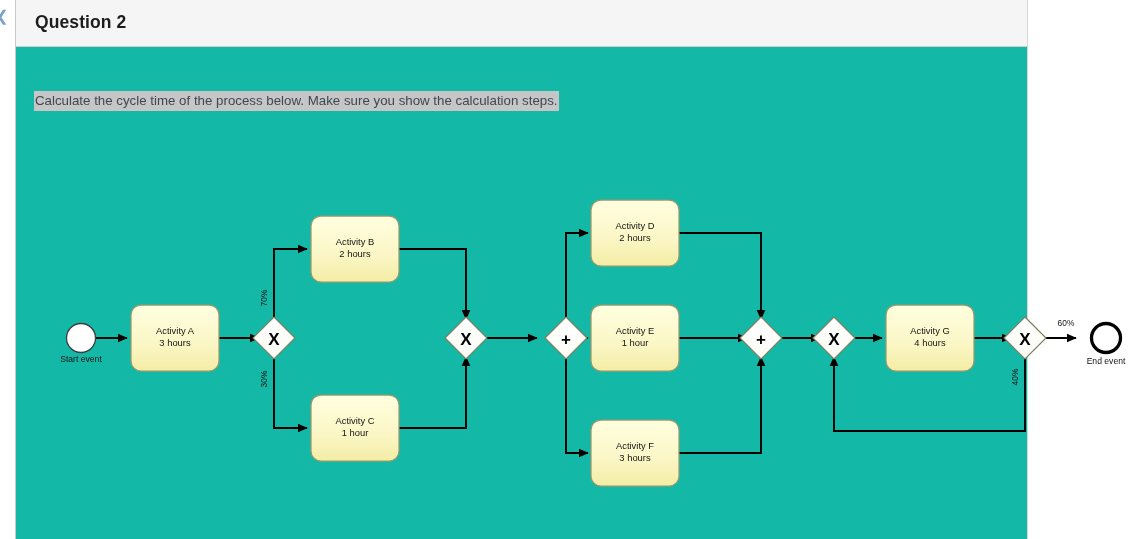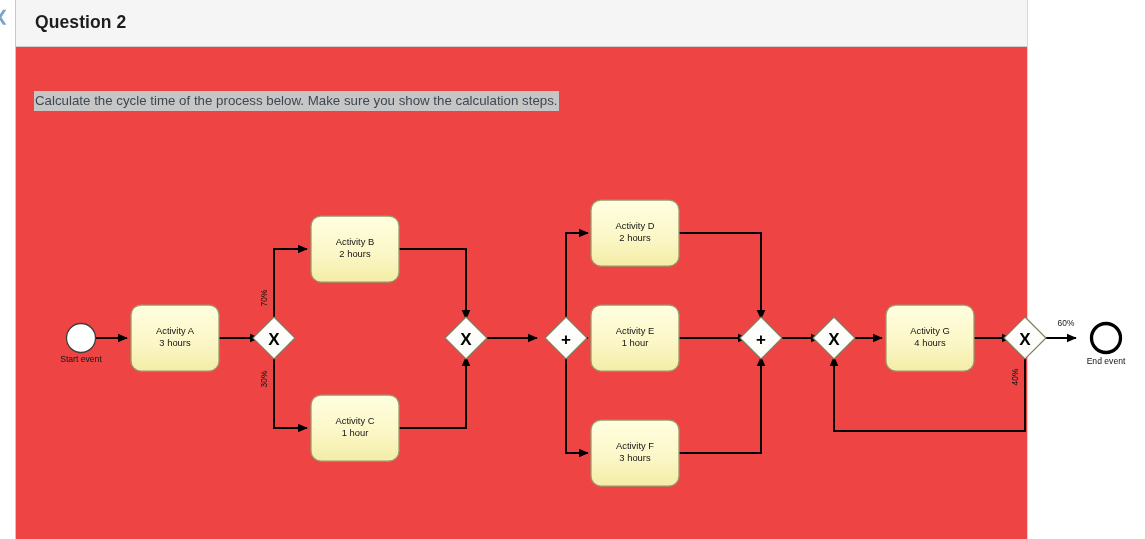--- a/index.html
+++ b/index.html
@@ -39,21 +39,21 @@
 
   
   #question-panel {
     position: absolute;
     left: 15px; top: 0;
     width: 1013px;
     height: 539px;
     border-left: 1px solid #c9c9c9;
     border-right: 1px solid #d8d8d8;
     box-sizing: border-box;
-    background: #ef4444;
+    background: #14b8a6;
   }
   #question-header {
     position: absolute;
     left: 0; top: 0;
     right: 0;
     height: 47px;
     background: #f5f5f5;
     border-bottom: 1px solid #cfcfcf;
     box-sizing: border-box;
   }

